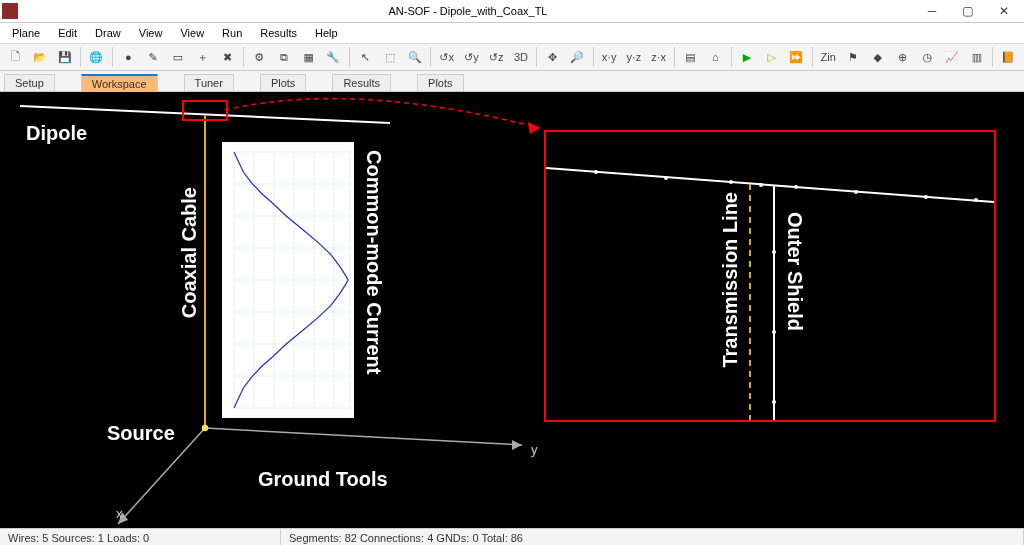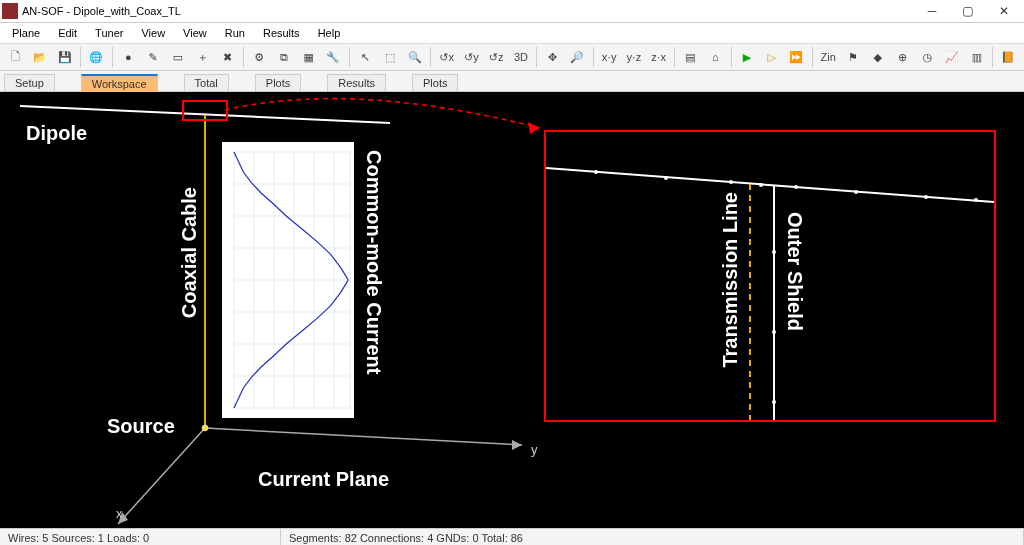--- a/index.html
+++ b/index.html
@@ -1,16 +1,16 @@
 <!DOCTYPE html>
 <html><head>
 <meta charset="utf-8">
 <style>
   html,body{margin:0;padding:0;width:1024px;height:545px;font-family:"Segoe UI",Tahoma,sans-serif;font-size:11px;background:#f0f0f0;overflow:hidden;}
-  .titlebar{height:22px;background:#fff;display:flex;align-items:center;padding:0 2px;border-bottom:1px solid #ccc;}
+  .titlebar{height:22px;background:#fff;display:flex;align-items:center;padding:0 2px;border-bottom:1px solid #ccc;text-align:center;}
   .titlebar .appicon{width:16px;height:16px;background:#8b2a2a;margin-right:4px;display:inline-block;}
   .titlebar .title{flex:1;color:#000;}
   .winbtn{width:36px;height:22px;display:flex;align-items:center;justify-content:center;color:#333;font-size:12px;}
   .menubar{height:20px;background:#fff;display:flex;align-items:center;padding:0 4px;gap:2px;border-bottom:1px solid #ddd;}
   .menubar span{padding:2px 8px;cursor:default;}
   .toolbar{height:26px;background:#f4f4f4;border-bottom:1px solid #ccc;display:flex;align-items:center;padding:0 4px;gap:2px;}
   .tbtn{width:22px;height:22px;display:flex;align-items:center;justify-content:center;border:1px solid transparent;border-radius:2px;cursor:default;font-size:11px;color:#444;}
   .tsep{width:1px;height:20px;background:#ccc;margin:0 2px;}
   .tabbar{height:20px;background:#f4f4f4;border-bottom:1px solid #ccc;display:flex;align-items:flex-end;padding:0 4px;gap:24px;}
   .tab{padding:2px 10px;border:1px solid #ccc;background:#eee;border-bottom:none;margin-right:2px;font-size:11px;color:#333;cursor:default;}
@@ -33,21 +33,21 @@
   <span class="appicon"></span>
   <span class="title">AN-SOF - Dipole_with_Coax_TL</span>
   <span class="winbtn">─</span>
   <span class="winbtn">▢</span>
   <span class="winbtn">✕</span>
 </div>
 
 <div class="menubar">
   <span>Plane</span>
   <span>Edit</span>
-  <span>Tuner</span>
+  <span>Draw</span>
   <span>View</span>
   <span>View</span>
   <span>Run</span>
   <span>Results</span>
   <span>Help</span>
 </div>
 
 <div class="toolbar" id="tb">
     <div class="tbtn">🗋</div>
     <div class="tbtn">📂</div>
@@ -96,21 +96,21 @@
     <div class="tbtn">◷</div>
     <div class="tbtn">📈</div>
     <div class="tbtn">▥</div>
     <div class="tsep"></div>
     <div class="tbtn">📙</div>
   </div>
 
 <div class="tabbar" id="tabs">
     <div class="tab">Setup</div>
     <div class="tab active">Workspace</div>
-    <div class="tab">Total</div>
+    <div class="tab">Tuner</div>
     <div class="tab">Plots</div>
     <div class="tab">Results</div>
     <div class="tab">Plots</div>
   </div>
 
 <div class="workspace">
 
   <svg class="ovl" width="1024" height="436">
 
     <line x1="20" y1="14" x2="390" y2="31" stroke="#fff" stroke-width="2"></line>
@@ -176,22 +176,22 @@
       <line x1="228" y1="54" x2="228" y2="288" stroke="#fff" stroke-width="2"></line>
       <circle cx="228" cy="120" r="2" fill="#fff"></circle>
         <circle cx="228" cy="200" r="2" fill="#fff"></circle>
         <circle cx="228" cy="270" r="2" fill="#fff"></circle>
     </svg>
   </div>
 
   <div class="label" style="left:26px;top:30px;">Dipole</div>
   <div class="label vlabel" style="left:178px;top:95px;">Coaxial Cable</div>
   <div class="label vlabelR" style="left:362px;top:58px;">Common-mode Current</div>
-  <div class="label" style="left:107px;top:323px;">Source</div>
-  <div class="label" style="left:258px;top:376px;">Current Plane</div>
+  <div class="label" style="left:107px;top:330px;">Source</div>
+  <div class="label" style="left:258px;top:376px;">Ground Tools</div>
   <div class="label vlabel" style="left:719px;top:100px;">Transmission Line</div>
   <div class="label vlabelR" style="left:783px;top:120px;">Outer Shield</div>
   <div class="label" style="left:531px;top:350px;font-weight:normal;font-size:13px;color:#ccc;">y</div>
   <div class="label" style="left:116px;top:414px;font-weight:normal;font-size:13px;color:#ccc;">x</div>
 
   <svg class="ovl" width="1024" height="436">
     <circle cx="205" cy="336" r="3" fill="#ffe040" stroke="#fff" stroke-width="0.5"></circle>
   </svg>
 </div>
 

